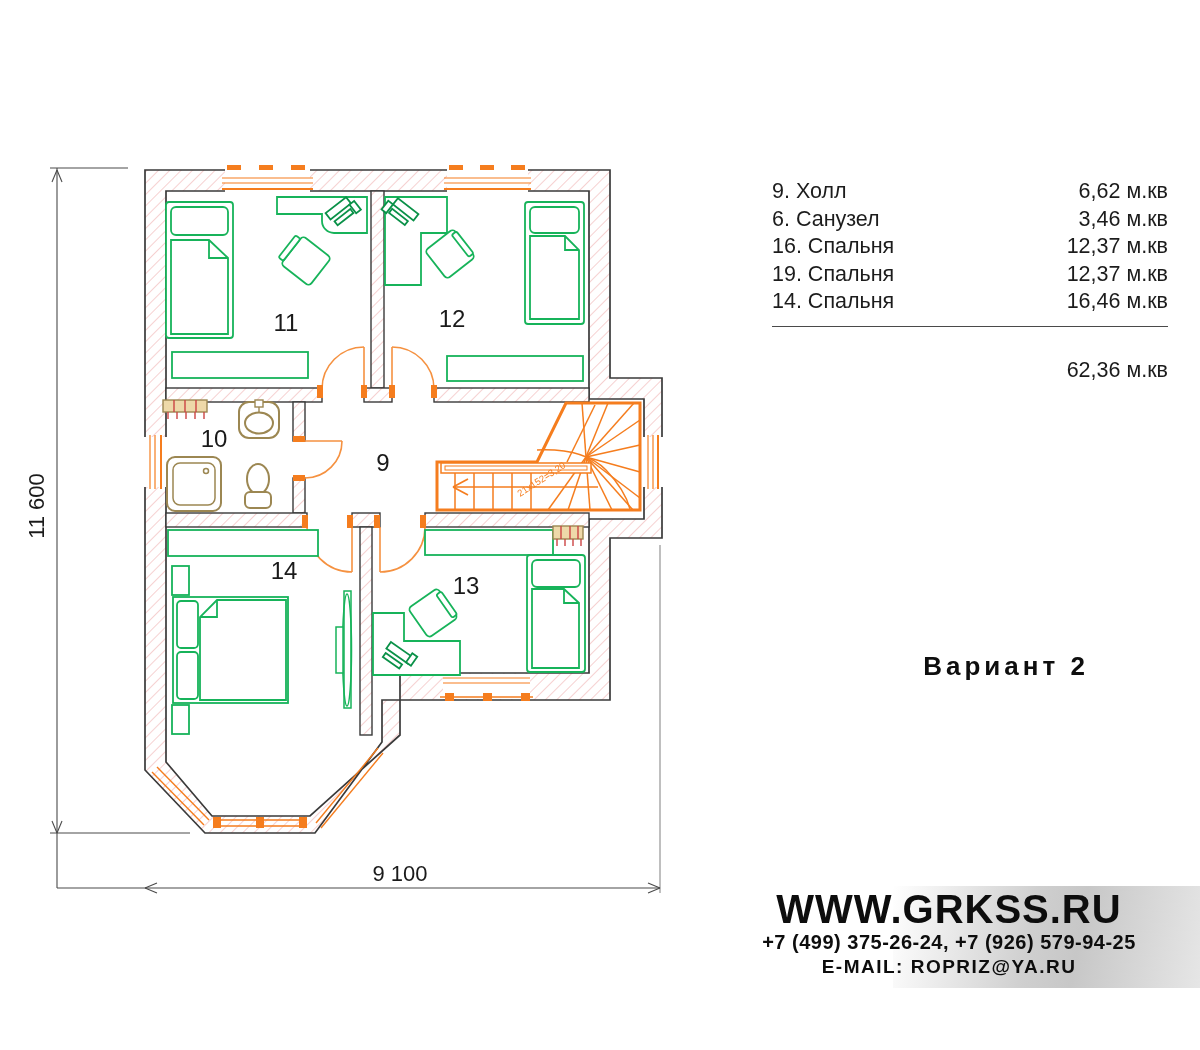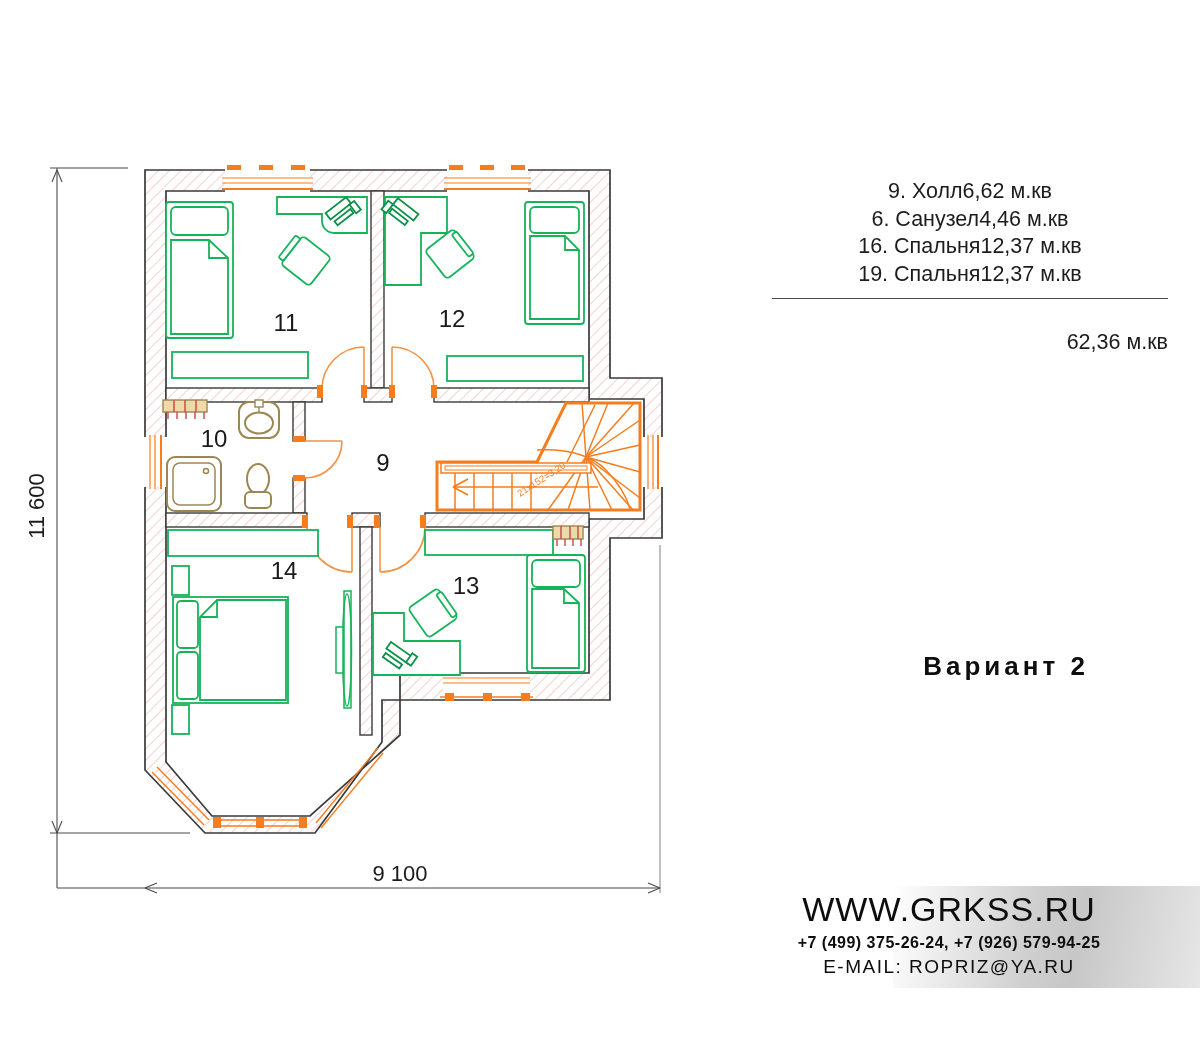--- a/index.html
+++ b/index.html
@@ -2,35 +2,35 @@
 <html><head>
 <meta charset="utf-8">
 <style>
   html,body{margin:0;padding:0;background:#ffffff;}
   #page{position:relative;width:1200px;height:1050px;background:#fff;overflow:hidden;
         font-family:"Liberation Sans", sans-serif;color:#111;}
   svg text{font-family:"Liberation Sans", sans-serif;}
 
   
   .legend{position:absolute;left:772px;top:178px;width:396px;font-size:21.5px;color:#1c1c1c;}
-  .legend-row{display:flex;justify-content:center;line-height:27.5px;}
+  .legend-row{display:flex;justify-content:space-between;line-height:27.5px;}
   .legend-divider{border:none;border-top:1.6px solid #4a4a4a;margin:10px 0 0 0;}
   .legend-total{text-align:right;margin-top:31px;font-size:21.5px;}
 
   
   .variant-title{position:absolute;left:796px;top:646px;width:420px;text-align:center;
                  font-size:26px;font-weight:bold;letter-spacing:4px;line-height:41px;color:#0e0e0e;}
 
   
   .contact-gradient{position:absolute;left:893px;top:886px;width:307px;height:102px;
                     background:linear-gradient(100deg,#ffffff 0%,#cfcfcf 45%,#c7c7c7 60%,#e6e6e6 100%);}
   .contact{position:absolute;left:698px;top:891px;width:502px;text-align:center;color:#0d0d0d;}
-  .contact-site{font-size:34px;font-weight:normal;letter-spacing:1px;line-height:36px;}
-  .contact-phones{font-size:16px;font-weight:bold;letter-spacing:0.5px;line-height:25px;margin-top:3px;}
-  .contact-email{font-size:19px;font-weight:normal;letter-spacing:1.5px;line-height:24px;}
+  .contact-site{font-size:40px;font-weight:bold;letter-spacing:1px;line-height:36px;}
+  .contact-phones{font-size:20px;font-weight:bold;letter-spacing:0.5px;line-height:25px;margin-top:3px;}
+  .contact-email{font-size:19px;font-weight:bold;letter-spacing:1.5px;line-height:24px;}
 </style>
 </head>
 <body>
 
 <div id="page">
 
   <svg width="720" height="1050" viewBox="0 0 720 1050" style="position:absolute;left:0;top:0;">
     <defs>
       <pattern id="hatch" patternUnits="userSpaceOnUse" width="8" height="8" patternTransform="rotate(45)">
         <rect width="8" height="8" fill="#ffffff"></rect>
@@ -305,29 +305,33 @@
     </g>
   </svg>
 
   <div class="legend">
     <div class="legend-row">
         <span>9. Холл</span>
         <span>6,62 м.кв</span>
       </div>
     <div class="legend-row">
         <span>6. Санузел</span>
-        <span>4,46 м.кв</span>
+        <span>3,46 м.кв</span>
       </div>
     <div class="legend-row">
         <span>16. Спальня</span>
         <span>12,37 м.кв</span>
       </div>
     <div class="legend-row">
         <span>19. Спальня</span>
         <span>12,37 м.кв</span>
+      </div>
+    <div class="legend-row">
+        <span>14. Спальня</span>
+        <span>16,46 м.кв</span>
       </div>
     <hr class="legend-divider">
     <div class="legend-total">62,36 м.кв</div>
   </div>
 
   <div class="variant-title">
     <div>Вариант 2</div>
   </div>
 
   <div class="contact-gradient"></div>

